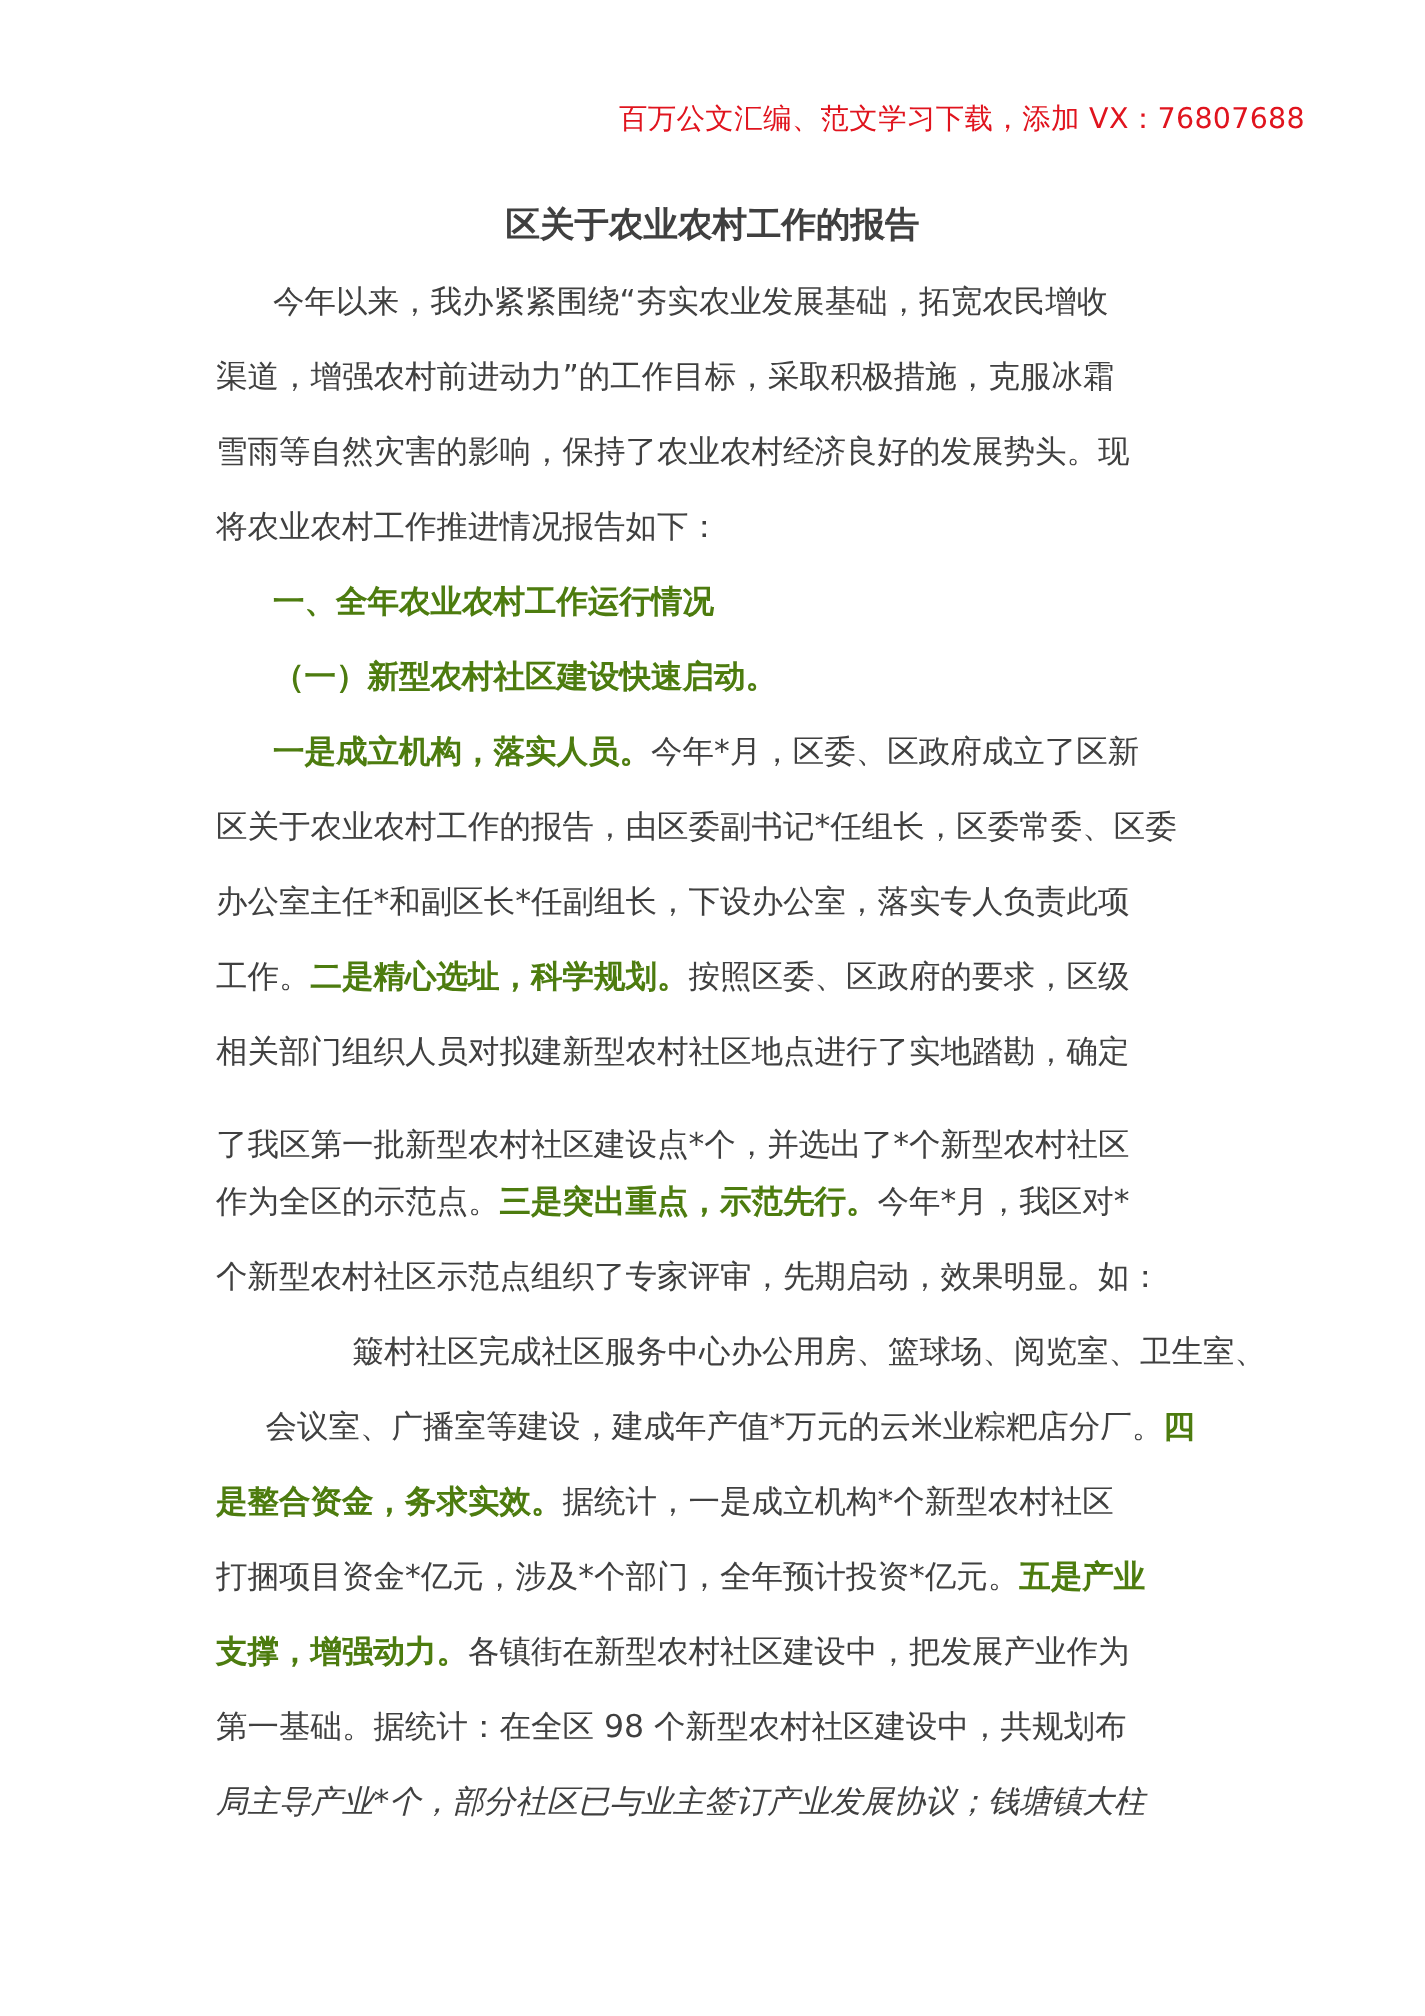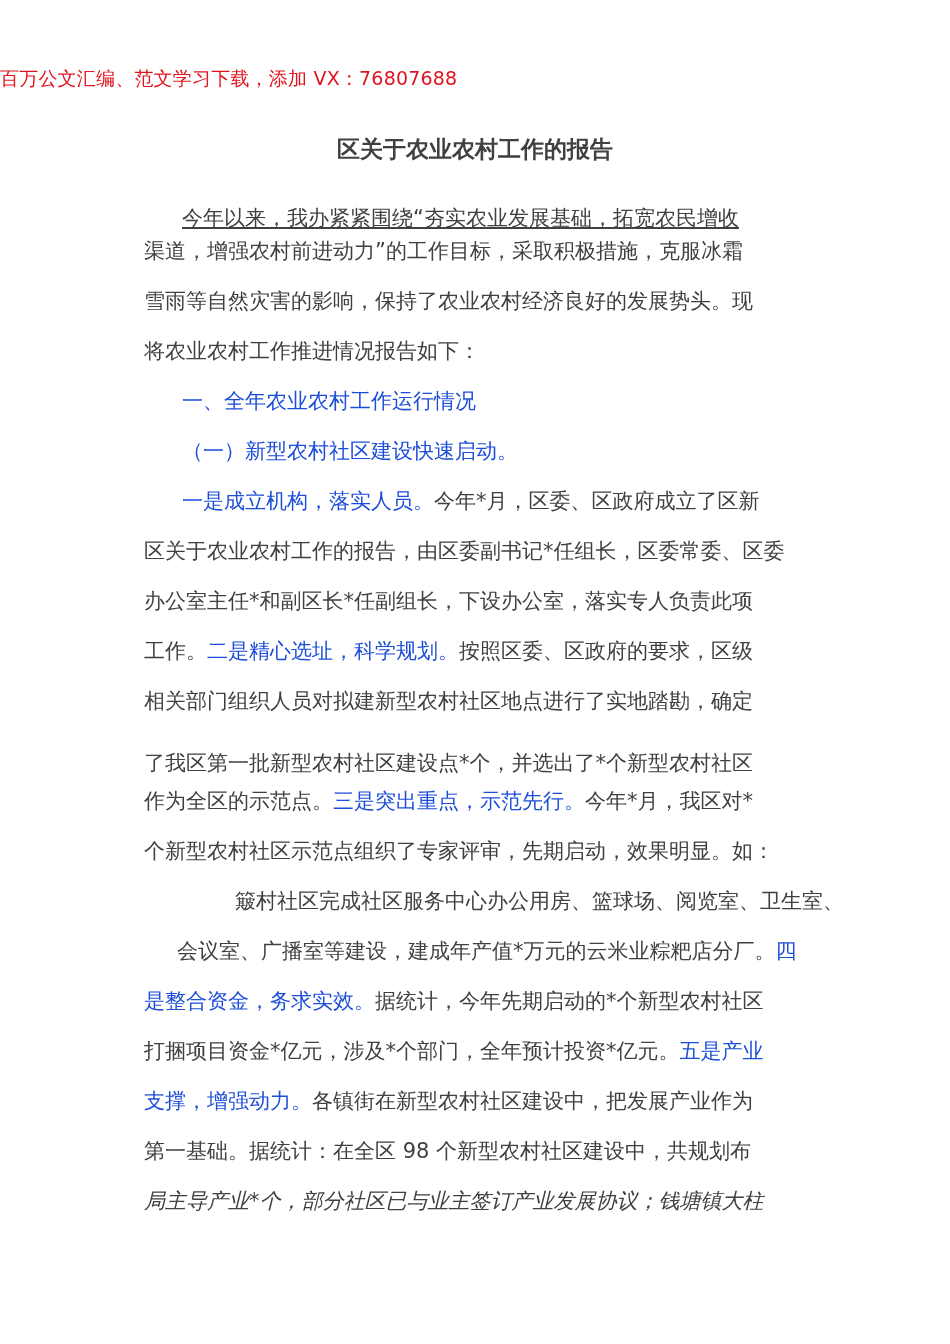--- a/index.html
+++ b/index.html
@@ -1,48 +1,48 @@
 <!DOCTYPE html>
 <html><head>
 <meta charset="utf-8">
 <style>
   html, body { margin: 0; padding: 0; background: #ffffff; }
   body { width: 950px; height: 1344px; position: relative; overflow: hidden;
          font-family: "DejaVu Sans", "Liberation Sans", sans-serif; color: #404040; }
-  .watermark { position: absolute; top: 66px; left: 0; width: 870px; text-align: left;
+  .watermark { position: absolute; top: 66px; left: 0; width: 870px; text-align: right;
                font-size: 19px; color: #e0141e; letter-spacing: 0.2px; }
   .title { position: absolute; top: 134px; left: 0; width: 950px; text-align: center;
            font-size: 23px; font-weight: bold; color: #404040; }
   .line { position: absolute; left: 144px; width: 700px; font-size: 21px; white-space: nowrap;
           height: 30px; line-height: 30px; color: #404040; }
   .line.indent { left: 182px; }
-  b { font-weight: normal; color: #1d4ed8; }
+  b { font-weight: bold; color: #4d7c0f; }
 </style>
 </head>
 <body>
 
 <div>
   <div class="watermark">百万公文汇编、范文学习下载，添加 VX：76807688</div>
   <div class="title">区关于农业农村工作的报告</div>
   <div id="body-lines">
-      <div class="line indent" style="top: 203px; text-decoration: underline;"><span>今年以来，我办紧紧围绕“夯实农业发展基础，拓宽农民增收</span></div>
+      <div class="line indent" style="top: 186px;"><span>今年以来，我办紧紧围绕“夯实农业发展基础，拓宽农民增收</span></div>
       <div class="line" style="top: 236px;"><span>渠道，增强农村前进动力”的工作目标，采取积极措施，克服冰霜</span></div>
       <div class="line" style="top: 286px;"><span>雪雨等自然灾害的影响，保持了农业农村经济良好的发展势头。现</span></div>
       <div class="line" style="top: 336px;"><span>将农业农村工作推进情况报告如下：</span></div>
       <div class="line indent" style="top: 386px;"><b>一、全年农业农村工作运行情况</b></div>
       <div class="line indent" style="top: 436px;"><b>（一）新型农村社区建设快速启动。</b></div>
       <div class="line indent" style="top: 486px;"><b>一是成立机构，落实人员。</b><span>今年*月，区委、区政府成立了区新</span></div>
       <div class="line" style="top: 536px;"><span>区关于农业农村工作的报告，由区委副书记*任组长，区委常委、区委</span></div>
       <div class="line" style="top: 586px;"><span>办公室主任*和副区长*任副组长，下设办公室，落实专人负责此项</span></div>
       <div class="line" style="top: 636px;"><span>工作。</span><b>二是精心选址，科学规划。</b><span>按照区委、区政府的要求，区级</span></div>
       <div class="line" style="top: 686px;"><span>相关部门组织人员对拟建新型农村社区地点进行了实地踏勘，确定</span></div>
       <div class="line" style="top: 736px; margin-top: 12px;"><span>了我区第一批新型农村社区建设点*个，并选出了*个新型农村社区</span></div>
       <div class="line" style="top: 786px;"><span>作为全区的示范点。</span><b>三是突出重点，示范先行。</b><span>今年*月，我区对*</span></div>
       <div class="line" style="top: 836px;"><span>个新型农村社区示范点组织了专家评审，先期启动，效果明显。如：</span></div>
       <div class="line" style="top: 886px; text-align: right;"><span>簸村社区完成社区服务中心办公用房、篮球场、阅览室、卫生室、</span></div>
       <div class="line" style="top: 936px; margin-left: 33px;"><span>会议室、广播室等建设，建成年产值*万元的云米业粽粑店分厂。</span><b>四</b></div>
-      <div class="line" style="top: 986px;"><b>是整合资金，务求实效。</b><span>据统计，今年先期启动的*个新型农村社区</span></div>
+      <div class="line" style="top: 986px;"><b>是整合资金，务求实效。</b><span>据统计，一是成立机构*个新型农村社区</span></div>
       <div class="line" style="top: 1036px;"><span>打捆项目资金*亿元，涉及*个部门，全年预计投资*亿元。</span><b>五是产业</b></div>
       <div class="line" style="top: 1086px;"><b>支撑，增强动力。</b><span>各镇街在新型农村社区建设中，把发展产业作为</span></div>
       <div class="line" style="top: 1136px;"><span>第一基础。据统计：在全区 98 个新型农村社区建设中，共规划布</span></div>
       <div class="line" style="top: 1186px; font-style: italic;"><span>局主导产业*个，部分社区已与业主签订产业发展协议；钱塘镇大柱</span></div>
     </div>
 </div>
 
 </body></html>

